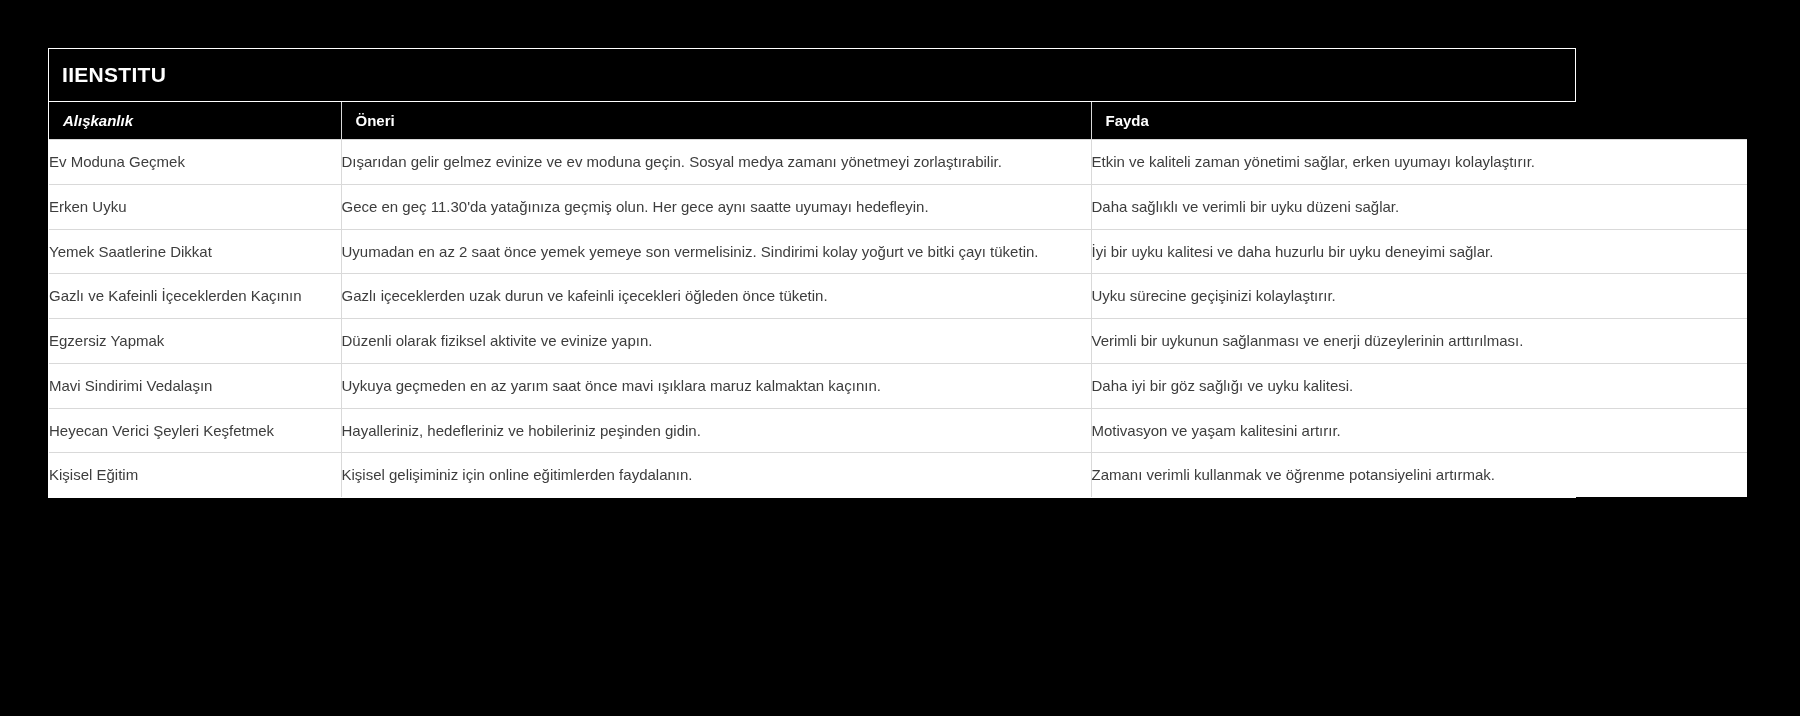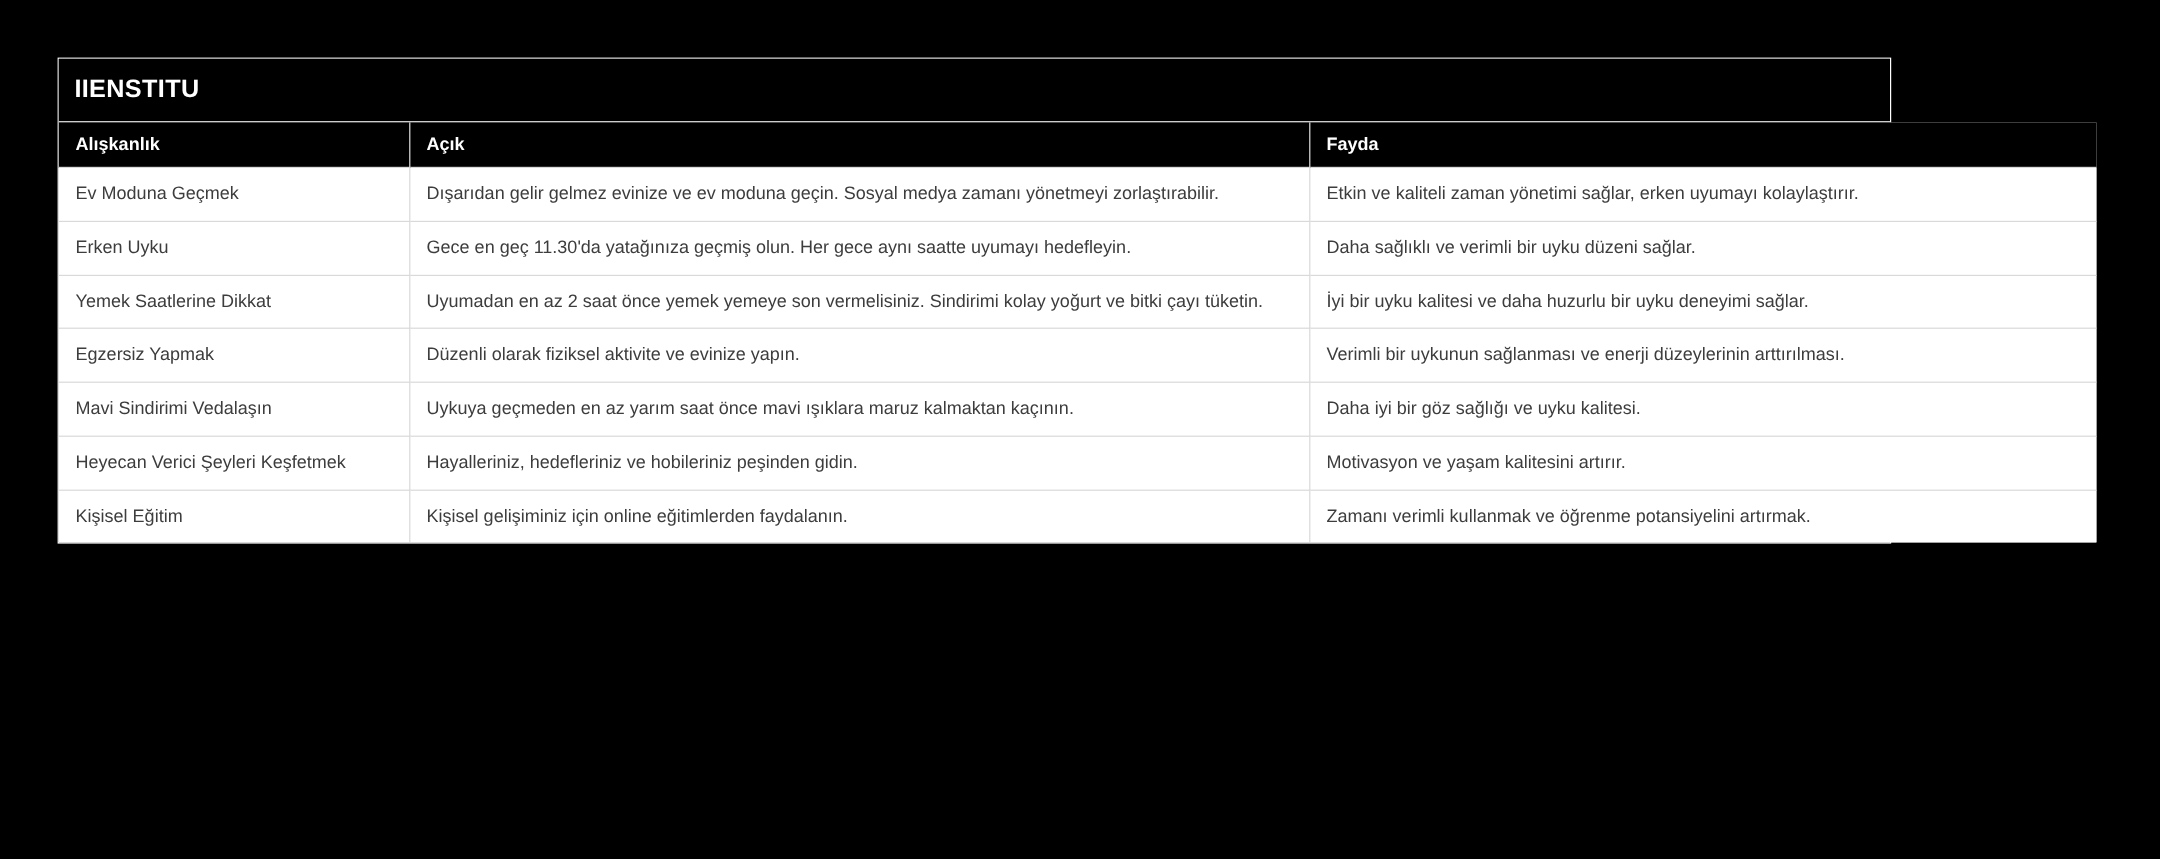--- a/index.html
+++ b/index.html
@@ -41,28 +41,28 @@
   table.habits thead th {
     background: #000000;
     color: #ffffff;
     text-align: left;
     font-size: 15px;
     font-weight: bold;
     padding: 10px 14px;
     border: 1px solid #d9d9d9;
     border-top: none;
   }
-  table.habits thead th:first-child { border-left: none; }
+  table.habits thead th:first-child { border-left: none; font-style: italic; }
   table.habits thead th:last-child { border-right: none; }
   table.habits tbody td {
     background: #ffffff;
     color: #3d3d3d;
     font-size: 15px;
     line-height: 1.45;
-    padding: 11px 14px;
+    padding: 11px 0;
     border: 1px solid #d9d9d9;
     vertical-align: middle;
     word-wrap: break-word;
   }
   table.habits tbody td:first-child { border-left: none; }
   table.habits tbody td:last-child { border-right: none; }
   table.habits tbody tr:last-child td { border-bottom: none; }
 </style>
 </head>
 <body>
@@ -72,39 +72,44 @@
 
   <table class="habits">
     <colgroup>
       <col style="width:292px">
       <col style="width:750px">
       <col style="width:656px">
     </colgroup>
     <thead>
       <tr>
         <th>Alışkanlık</th>
-        <th>Açık</th>
+        <th>Öneri</th>
         <th>Fayda</th>
       </tr>
     </thead>
     <tbody>
       <tr>
         <td>Ev Moduna Geçmek</td>
         <td>Dışarıdan gelir gelmez evinize ve ev moduna geçin. Sosyal medya zamanı yönetmeyi zorlaştırabilir.</td>
         <td>Etkin ve kaliteli zaman yönetimi sağlar, erken uyumayı kolaylaştırır.</td>
       </tr>
       <tr>
         <td>Erken Uyku</td>
         <td>Gece en geç 11.30'da yatağınıza geçmiş olun. Her gece aynı saatte uyumayı hedefleyin.</td>
         <td>Daha sağlıklı ve verimli bir uyku düzeni sağlar.</td>
       </tr>
       <tr>
         <td>Yemek Saatlerine Dikkat</td>
         <td>Uyumadan en az 2 saat önce yemek yemeye son vermelisiniz. Sindirimi kolay yoğurt ve bitki çayı tüketin.</td>
         <td>İyi bir uyku kalitesi ve daha huzurlu bir uyku deneyimi sağlar.</td>
+      </tr>
+      <tr>
+        <td>Gazlı ve Kafeinli İçeceklerden Kaçının</td>
+        <td>Gazlı içeceklerden uzak durun ve kafeinli içecekleri öğleden önce tüketin.</td>
+        <td>Uyku sürecine geçişinizi kolaylaştırır.</td>
       </tr>
       <tr>
         <td>Egzersiz Yapmak</td>
         <td>Düzenli olarak fiziksel aktivite ve evinize yapın.</td>
         <td>Verimli bir uykunun sağlanması ve enerji düzeylerinin arttırılması.</td>
       </tr>
       <tr>
         <td>Mavi Sindirimi Vedalaşın</td>
         <td>Uykuya geçmeden en az yarım saat önce mavi ışıklara maruz kalmaktan kaçının.</td>
         <td>Daha iyi bir göz sağlığı ve uyku kalitesi.</td>

